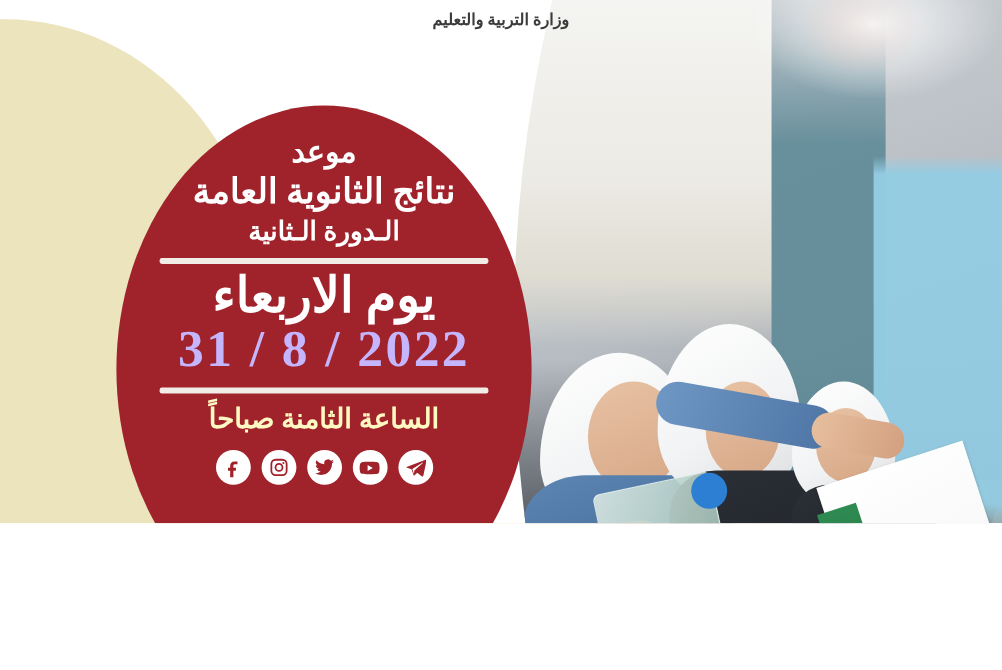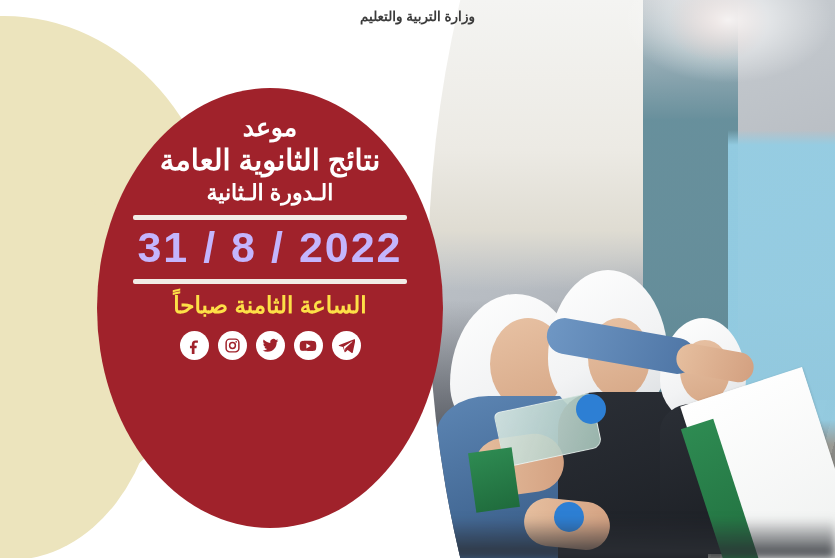--- a/index.html
+++ b/index.html
@@ -3,24 +3,24 @@
 <meta charset="utf-8">
 <style>
   html, body {
     margin: 0;
     padding: 0;
     background: #ffffff;
   }
   #poster {
     position: relative;
     width: 835px;
-    height: 558px;
+    height: 436px;
     overflow: hidden;
     background: #ffffff;
-    font-family: Liberation Sans, sans-serif;
+    font-family: Liberation Serif, serif;
   }
 
   
   .cream-circle {
     position: absolute;
     left: -216px;
     top: 16px;
     width: 440px;
     height: 500px;
     border-radius: 50%;
@@ -210,21 +210,21 @@
   }
   .date {
     color: #c4b5fd;
     font-size: 43px;
     font-weight: 700;
     line-height: 1.1;
     letter-spacing: 2px;
     direction: ltr;
   }
   .time {
-    color: #fde047;
+    color: #fef9c3;
     direction: rtl;
     font-size: 23px;
     font-weight: 700;
     line-height: 1.2;
     margin-top: 2px;
   }
 
   .socials {
     display: flex;
     gap: 9px;
@@ -328,20 +328,21 @@
   <div class="ministry">وزارة التربية والتعليم</div>
 
   <div class="red-circle">
 
     <div class="headline headline-1">موعد</div>
     <div class="headline headline-2">نتائج الثانوية العامة</div>
     <div class="headline headline-3">الـدورة الـثانية</div>
 
     <div class="rule"></div>
 
+    <div class="day">يوم الاربعاء</div>
     <div class="date">31 / 8 / 2022</div>
 
     <div class="rule rule-2"></div>
 
     <div class="time">الساعة الثامنة صباحاً</div>
 
     <div class="socials">
 
       <div class="social-btn">
         <span>

